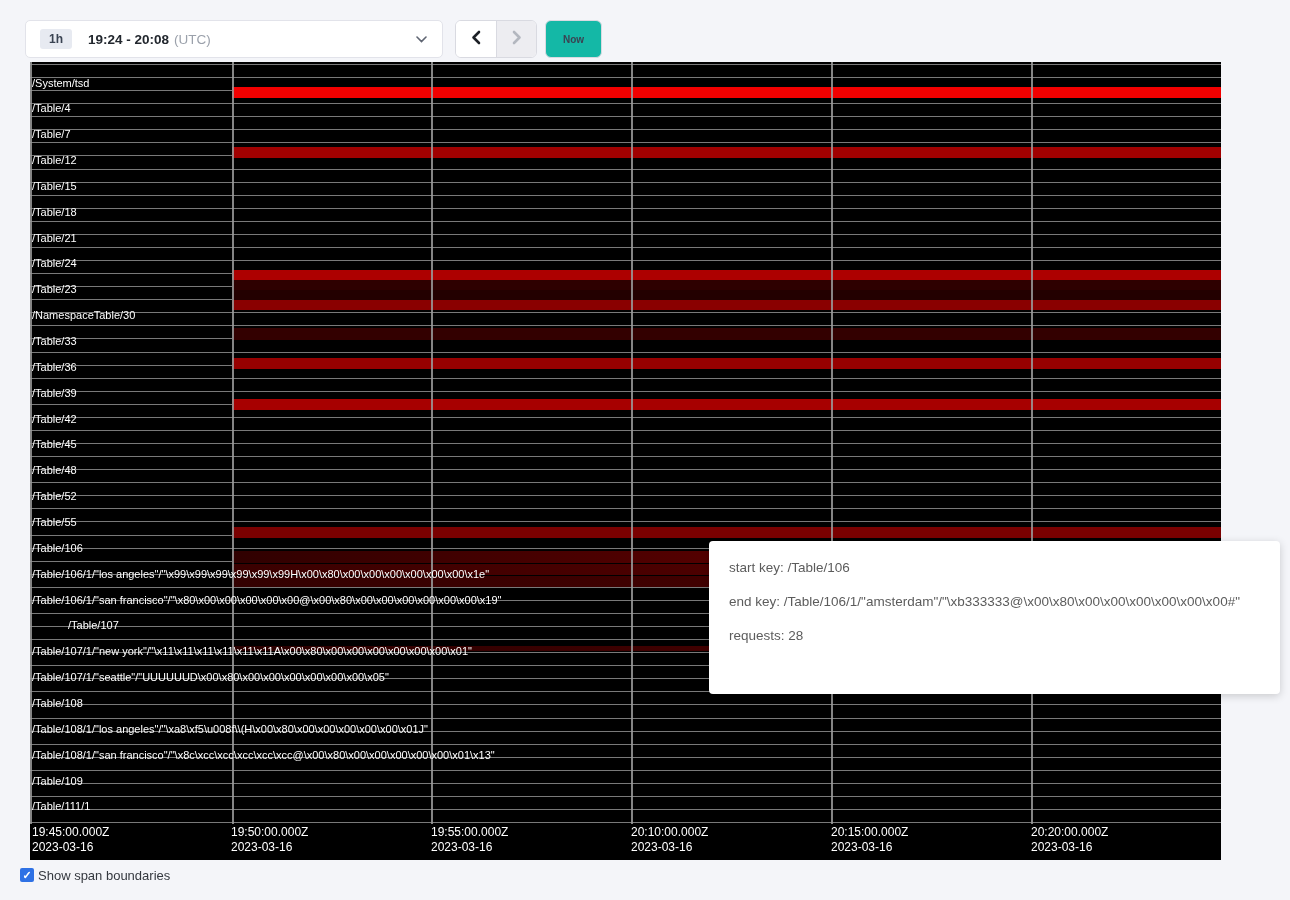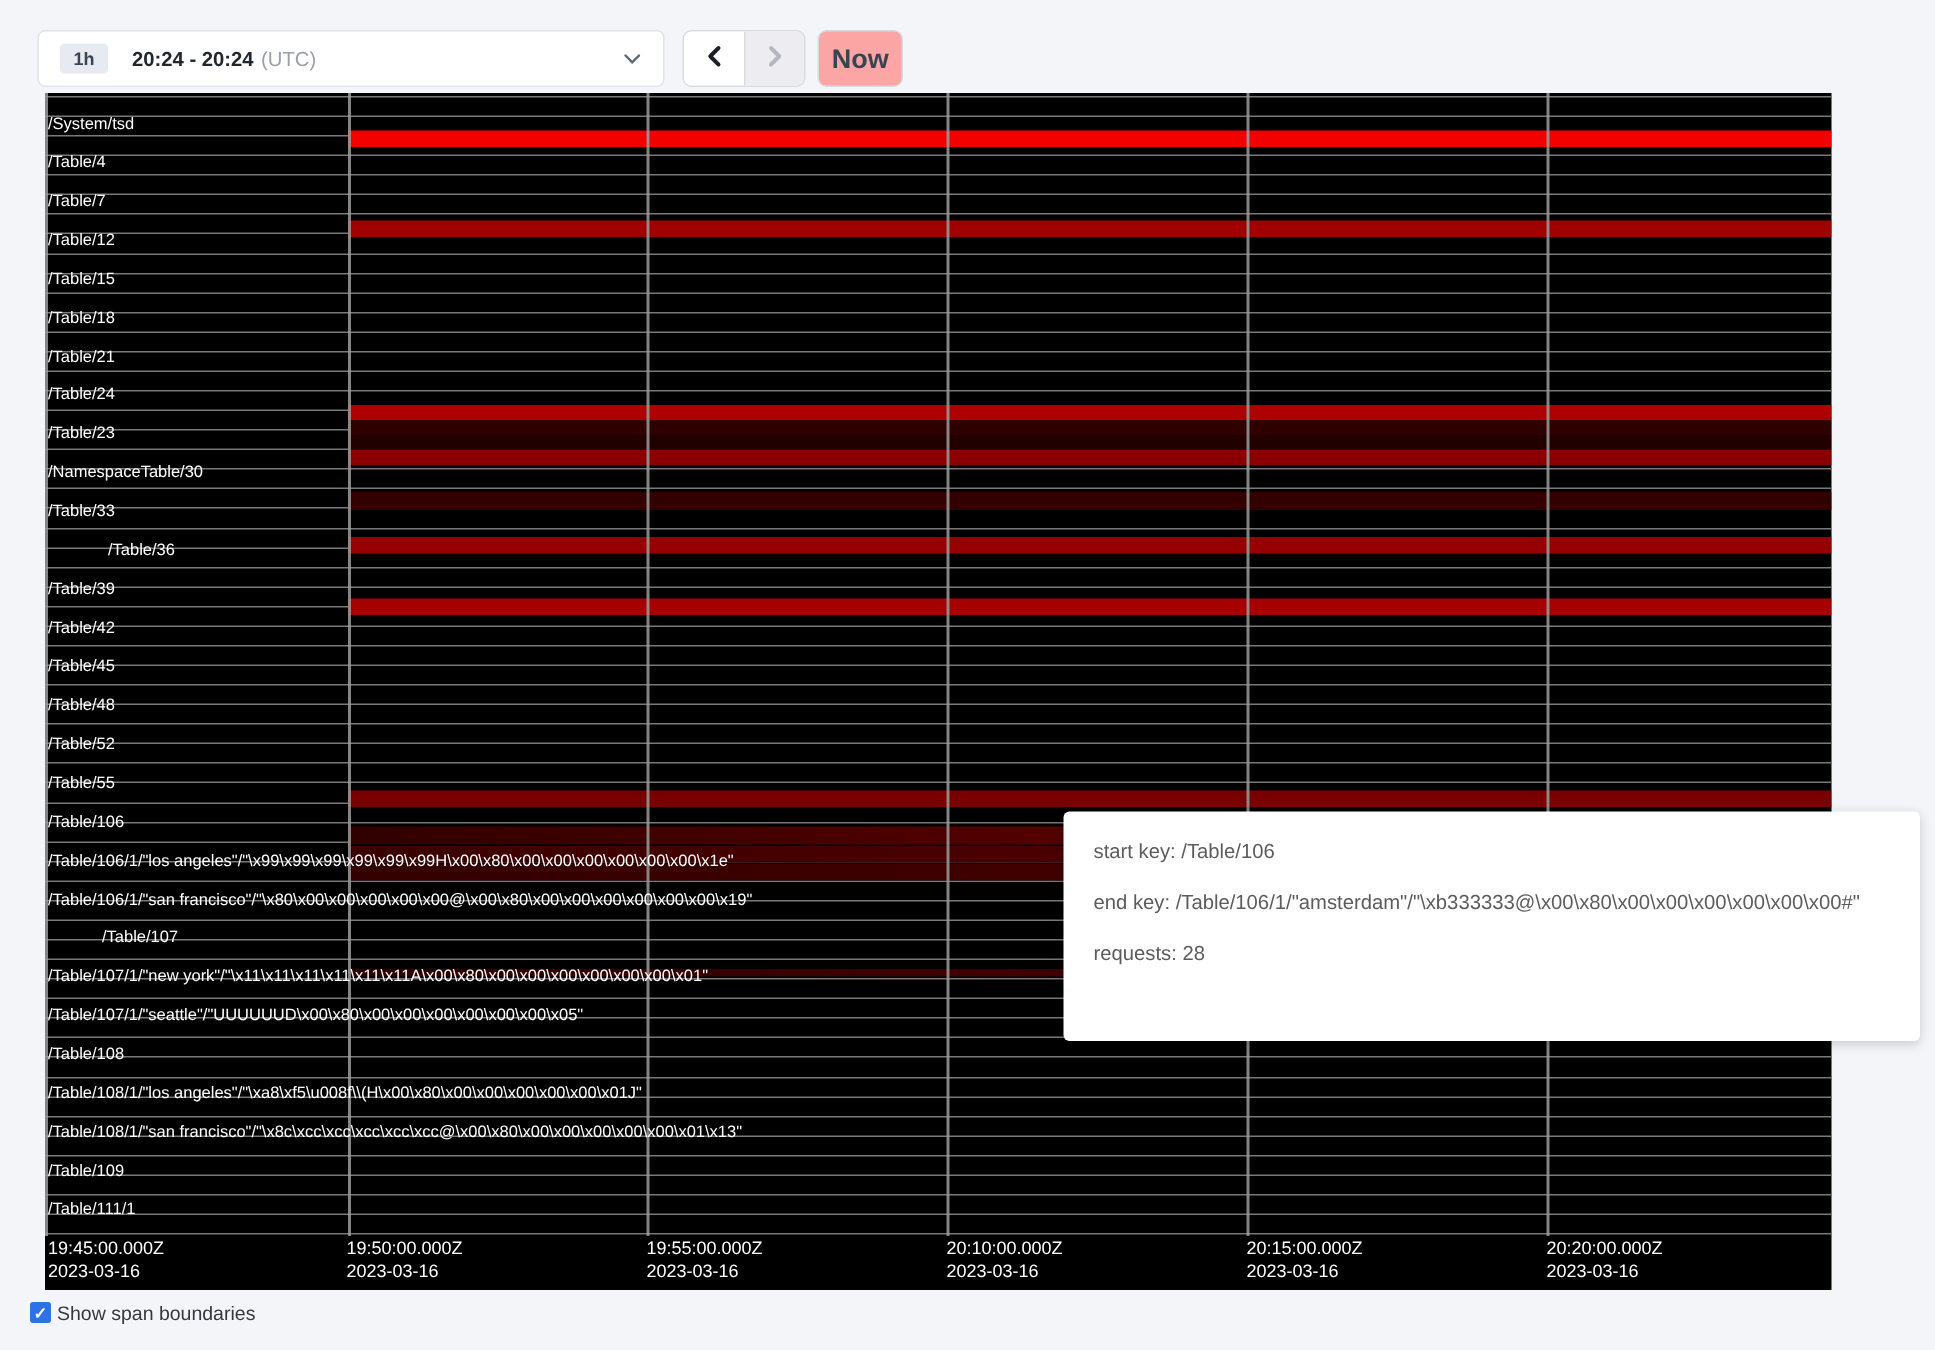--- a/index.html
+++ b/index.html
@@ -15,22 +15,22 @@
   .range-text{margin-left:16px;font-size:13.5px;color:#22272e;font-weight:bold;}
   .tz{color:#9ba1ab;font-weight:normal;margin-left:5px;font-size:13.5px;text-align:center;}
   .caret{margin-left:auto;margin-right:15px;display:flex;align-items:center;}
 
   .nav-group{position:absolute;left:455px;top:20px;height:38px;display:flex;
     border:1px solid #d9dae1;border-radius:6px;overflow:hidden;background:#fff;box-sizing:border-box;}
   .nav-btn{width:40px;height:100%;display:flex;align-items:center;justify-content:center;
     background:#fff;border:none;cursor:pointer;padding:0;}
   .nav-btn.disabled{background:#ededf1;cursor:default;border-left:1px solid #d9dae1;}
 
-  .now-btn{position:absolute;left:545px;top:20px;width:57px;height:38px;background:#fca5a5;
-    border:1px solid #d9dae1;border-radius:6px;font-size:18px;font-weight:bold;color:#3a4352;
+  .now-btn{position:absolute;left:545px;top:20px;width:57px;height:38px;background:#14b8a6;
+    border:1px solid #d9dae1;border-radius:6px;font-size:10px;font-weight:bold;color:#3a4352;
     cursor:pointer;font-family:"Liberation Sans",sans-serif;}
 
   
   .heatmap{position:absolute;left:30px;top:62px;width:1191px;height:798px;background:#000;overflow:hidden;}
   .hline{position:absolute;left:0;width:100%;height:1px;background:#797979;}
   .vline{position:absolute;top:0;width:2px;height:762px;background:#9b9b9b;opacity:.85;}
   .band{position:absolute;left:202px;width:989px;}
   .rowlabel{position:absolute;left:2px;color:#fff;font-size:11px;white-space:nowrap;line-height:13px;}
   .axis{position:absolute;top:763px;color:#fff;font-size:12px;line-height:15px;white-space:nowrap;}
 
@@ -48,21 +48,21 @@
 </style>
 </head>
 <body>
 
 <div class="page">
 
   <div>
     <div class="range-picker">
       <span class="chip">1h</span>
       <span class="range-text">
-        <span>20:24 - 20:24</span><span class="tz">(UTC)</span>
+        <span>19:24 - 20:08</span><span class="tz">(UTC)</span>
       </span>
       <span class="caret">
         <svg width="11" height="7" viewBox="0 0 11 7">
             <path d="M1 1 L5.5 5.5 L10 1" stroke="#5f6572" stroke-width="1.6" fill="none" stroke-linecap="round"></path>
           </svg>
       </span>
     </div>
 
     <div class="nav-group">
       <button class="nav-btn">
@@ -168,21 +168,21 @@
       <div class="rowlabel" style="top: 40.357px;">/Table/4</div>
       <div class="rowlabel" style="top: 66.214px;">/Table/7</div>
       <div class="rowlabel" style="top: 92.071px;">/Table/12</div>
       <div class="rowlabel" style="top: 117.928px;">/Table/15</div>
       <div class="rowlabel" style="top: 143.785px;">/Table/18</div>
       <div class="rowlabel" style="top: 169.642px;">/Table/21</div>
       <div class="rowlabel" style="top: 195.499px;">/Table/24</div>
       <div class="rowlabel" style="top: 221.356px;">/Table/23</div>
       <div class="rowlabel" style="top: 247.213px;">/NamespaceTable/30</div>
       <div class="rowlabel" style="top: 273.07px;">/Table/33</div>
-      <div class="rowlabel" style="top: 298.927px; padding-left: 40px;">/Table/36</div>
+      <div class="rowlabel" style="top: 298.927px;">/Table/36</div>
       <div class="rowlabel" style="top: 324.784px;">/Table/39</div>
       <div class="rowlabel" style="top: 350.641px;">/Table/42</div>
       <div class="rowlabel" style="top: 376.498px;">/Table/45</div>
       <div class="rowlabel" style="top: 402.355px;">/Table/48</div>
       <div class="rowlabel" style="top: 428.212px;">/Table/52</div>
       <div class="rowlabel" style="top: 454.069px;">/Table/55</div>
       <div class="rowlabel" style="top: 479.926px;">/Table/106</div>
       <div class="rowlabel" style="top: 505.783px;">/Table/106/1/"los angeles"/"\x99\x99\x99\x99\x99\x99H\x00\x80\x00\x00\x00\x00\x00\x00\x1e"</div>
       <div class="rowlabel" style="top: 531.64px;">/Table/106/1/"san francisco"/"\x80\x00\x00\x00\x00\x00@\x00\x80\x00\x00\x00\x00\x00\x00\x19"</div>
       <div class="rowlabel" style="top: 557.497px; padding-left: 36px;">/Table/107</div>

